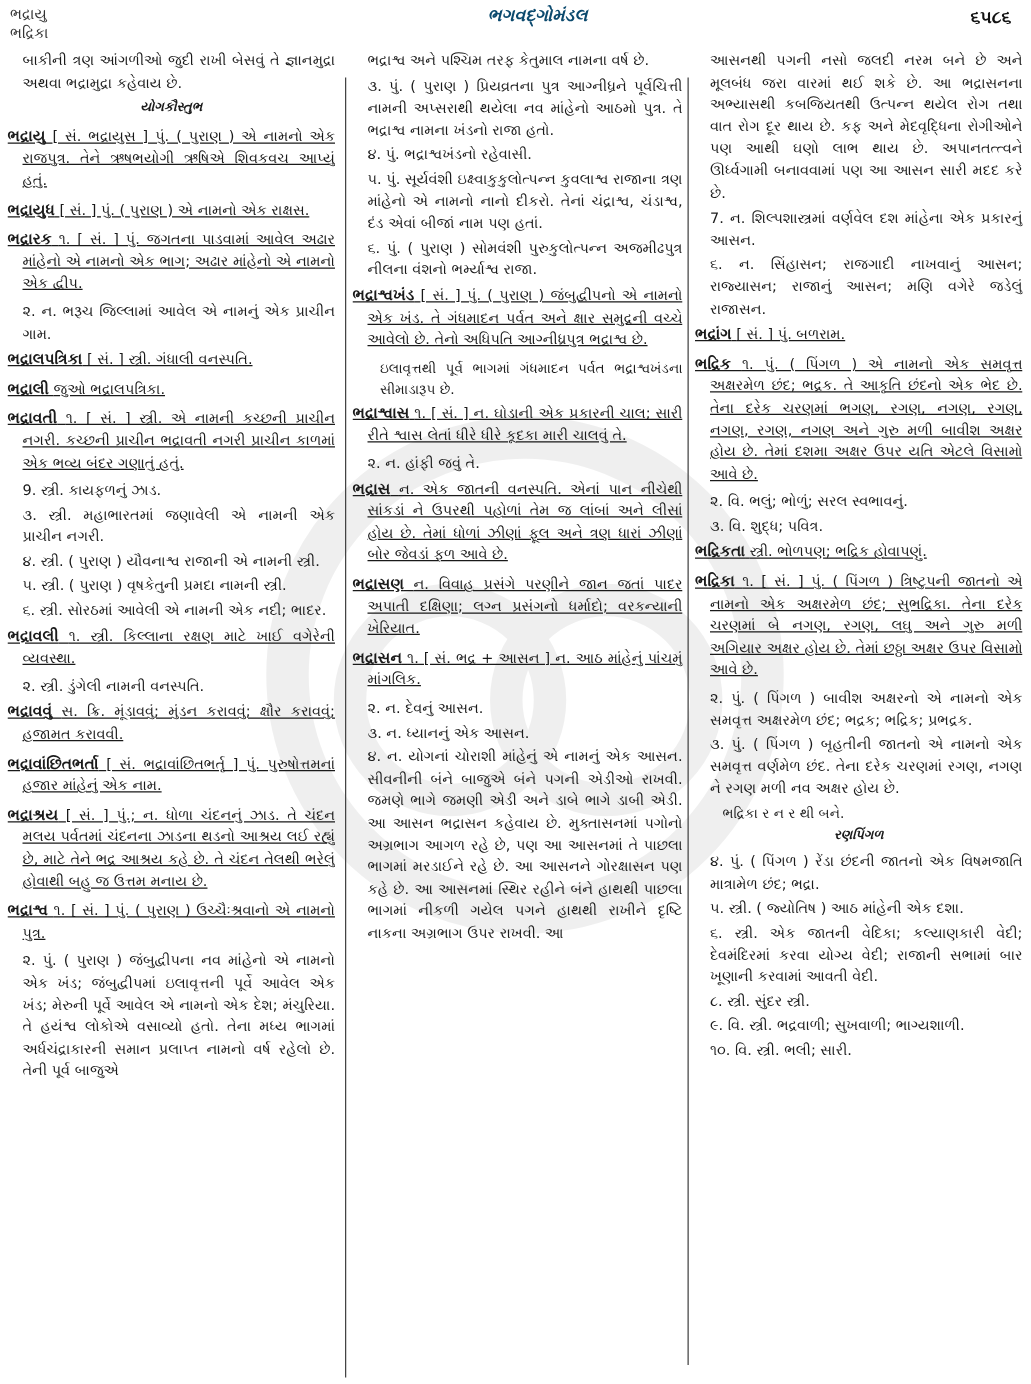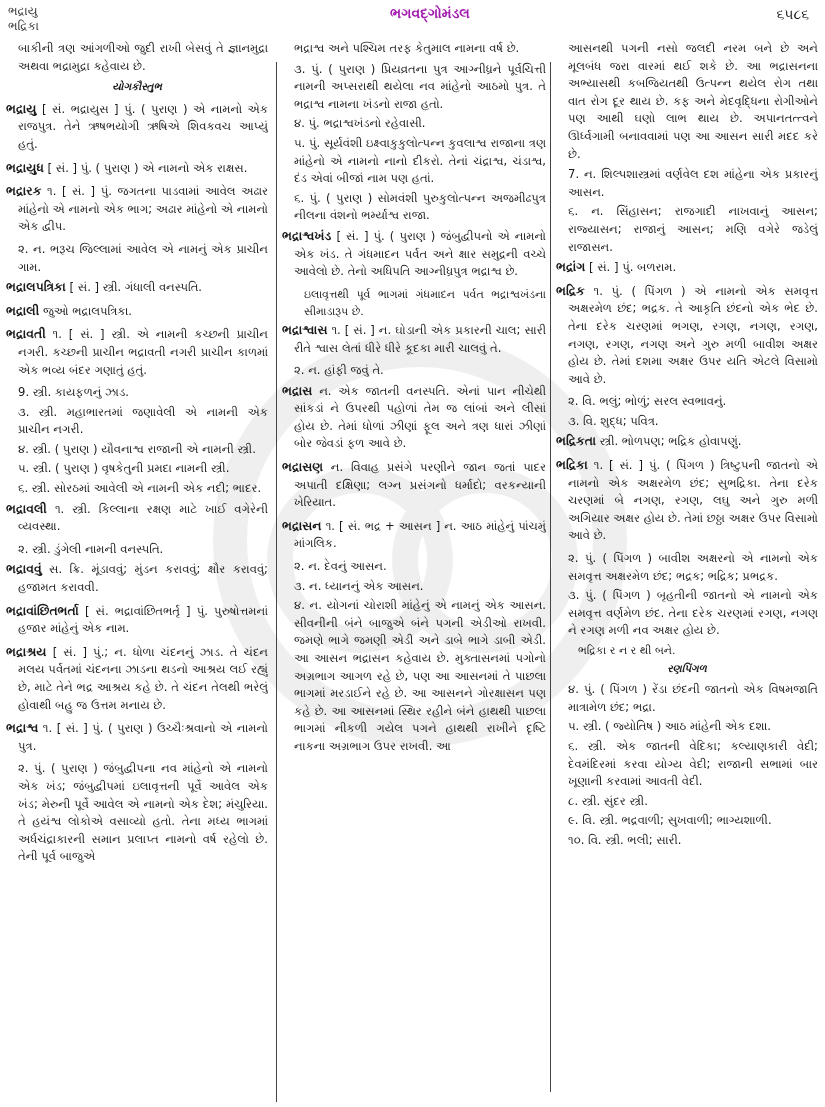--- a/index.html
+++ b/index.html
@@ -14,41 +14,41 @@
   }
   .running-head {
     position: absolute; left: 0; top: 0; width: 825px; height: 40px;
   }
   .guide-words {
     position: absolute; left: 8px; top: 4px; font-size: 12px; line-height: 15px; color: #333;
   }
   .guide-words div { display: block; }
   .book-title {
     position: absolute; left: 360px; top: 5px; width: 140px; text-align: center;
-    font-size: 14px; font-weight: bold; color: #a21caf;
+    font-size: 14px; font-weight: bold; color: #0c4a6e; font-style: italic;
   }
   .page-number {
-    position: absolute; right: 16px; top: 6px; font-size: 14px; font-weight: normal; color: #111;
+    position: absolute; right: 16px; top: 6px; font-size: 14px; font-weight: bold; color: #111;
   }
   .columns {
     position: absolute; left: 0; top: 40px; width: 825px; height: 1067px; padding-left: 40px;
   }
   .col {
     position: absolute; top: 0; height: 1060px; overflow: hidden;
     font-size: 11.6px; line-height: 17.6px; text-align: justify;
   }
   .col-1 { left: 6px; width: 262px; }
   .col-2 { left: 282px; width: 264px; }
   .col-3 { left: 556px; width: 262px; }
   .rule {
     position: absolute; top: 22px; width: 1px; background: #444;
   }
   .rule-1 { left: 276px; height: 1040px; }
   .rule-2 { left: 550px; height: 1030px; }
-  .entry { margin: 0 0 5px 0; padding-left: 12px; text-indent: -12px; }
+  .entry { margin: 0 0 5px 0; padding-left: 12px; text-indent: -12px; text-decoration: underline; }
   .sense { margin: 0 0 2px 0; padding-left: 12px; text-indent: 0; }
   .cont { margin: 0 0 3px 0; padding-left: 12px; }
   .hw { font-weight: bold; font-size: 12.4px; }
   .quote { padding-left: 22px; margin: 0; font-size: 11px; }
   .source { text-align: center; font-size: 10.5px; font-weight: bold; margin: 0 0 4px 0; font-style: italic; }
 </style>
 </head>
 <body>
 
 <div class="page">

